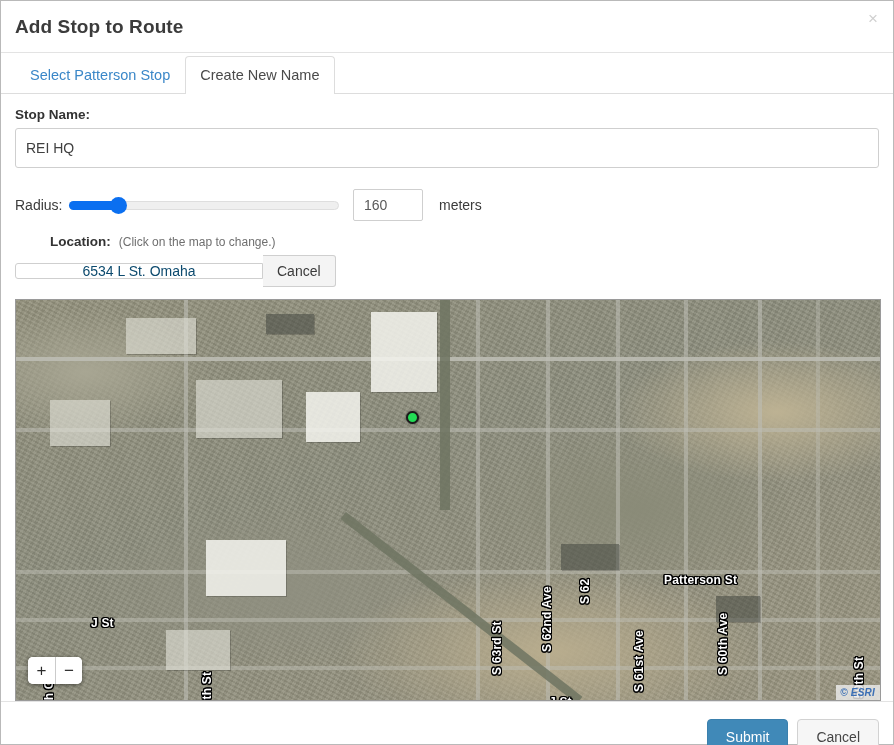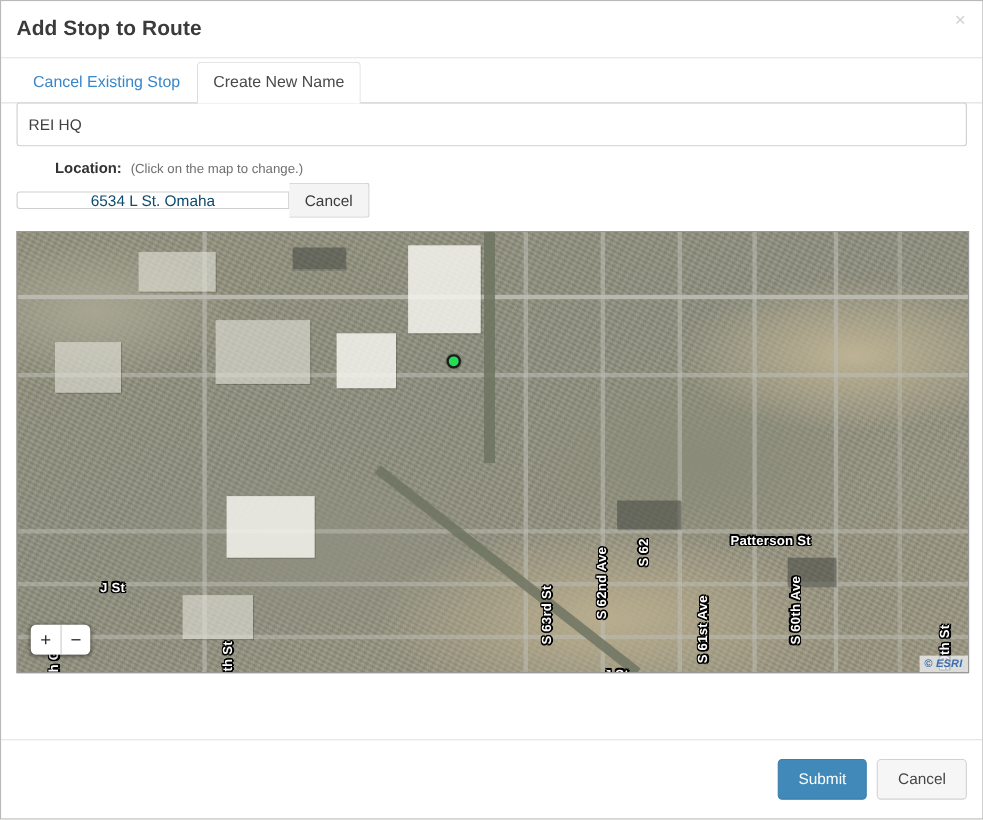--- a/index.html
+++ b/index.html
@@ -361,28 +361,39 @@
 
   <div class="modal-header">
     <div class="modal-title">Add Stop to Route</div>
     <button class="close-btn">×</button>
   </div>
 
   <div class="modal-body">
 
     
     <div class="tabs">
-      <div class="tab inactive">Cancel Existing Stop</div>
+      <div class="tab inactive">Select Patterson Stop</div>
       <div class="tab active">Create New Name</div>
     </div>
 
     
+    <label class="field-label">Stop Name:</label>
     <input class="text-input" type="text" value="REI HQ" style="">
 
     
+    <div class="radius-row">
+      <span class="radius-label">Radius:</span>
+      <div class="slider-wrap">
+        <div class="slider-track"></div>
+        <div class="slider-fill" style="width: 18%;"></div>
+        <div class="slider-thumb" style="left: calc(18% - 8px);"></div>
+      </div>
+      <input class="radius-box" type="text" value="160" style="">
+      <span class="units">meters</span>
+    </div>
 
     
     <div class="location-line">
       <span class="location-label">Location:</span>
       <span class="location-hint">(Click on the map to change.)</span>
     </div>
 
     <div class="search-row">
       <input class="search-input" type="text" value="6534 L St. Omaha" style="">
       <button class="search-btn">Cancel</button>

